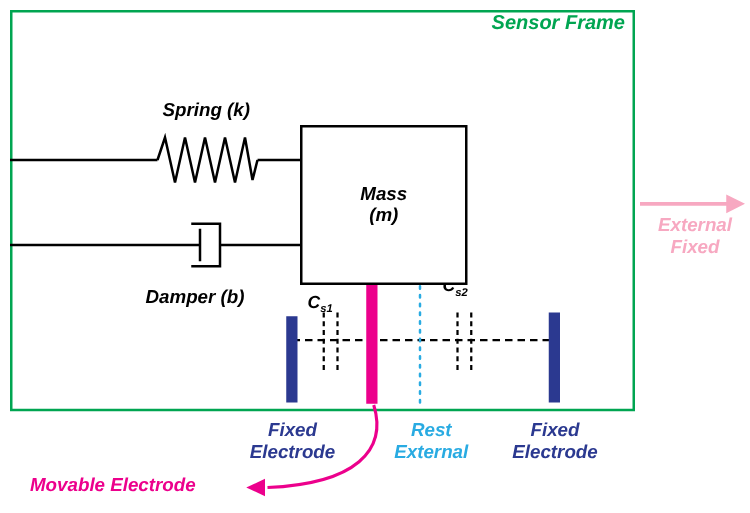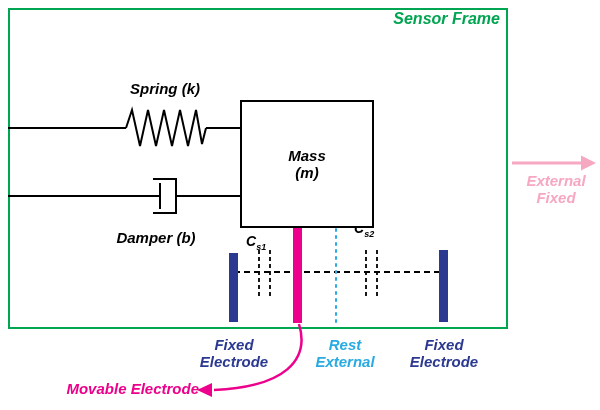--- a/index.html
+++ b/index.html
@@ -25,21 +25,21 @@
   .spring-lbl{left:105px;top:80px;width:120px;font-size:15px;color:#000;}
   .damper-lbl{left:92px;top:229px;width:128px;font-size:15px;color:#000;}
   .cap-lbl{width:40px;font-size:14px;color:#000;font-weight:bold;font-style:italic;text-align:left;}
   .cap-lbl sub{font-size:9px;}
   .cs1{left:246px;top:233px;}
   .cs2{left:354px;top:220px;}
   .fixed-lbl{font-size:15px;color:#2B3990;width:96px;top:336px;text-align:center;}
   .fixed-left{left:186px;}
   .fixed-right{left:396px;}
   .rest-lbl{left:303px;top:336px;width:84px;font-size:15px;color:#29ABE2;}
-  .movable-lbl{left:24px;top:380px;width:175px;font-size:15px;color:#EC008C;white-space:nowrap;text-align:right;}
+  .movable-lbl{left:24px;top:380px;width:175px;font-size:15px;color:#EC008C;white-space:nowrap;text-align:left;}
   .external-lbl{left:514px;top:172px;width:84px;font-size:15px;color:#F7A8C1;}
   svg.overlay{position:absolute;left:0;top:0;z-index:2;pointer-events:none;}
 </style>
 </head>
 <body>
 
 <div id="stage">
 
   <div class="abs frame"></div>
 

